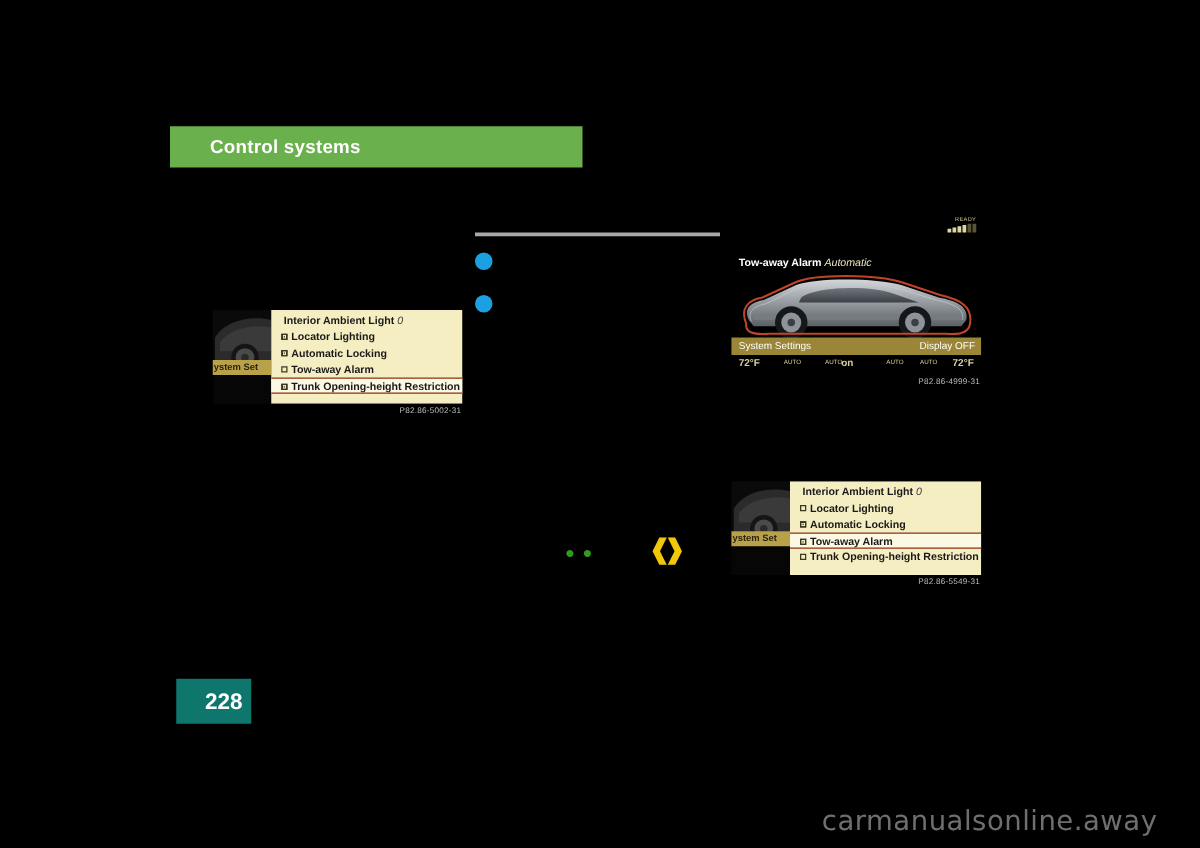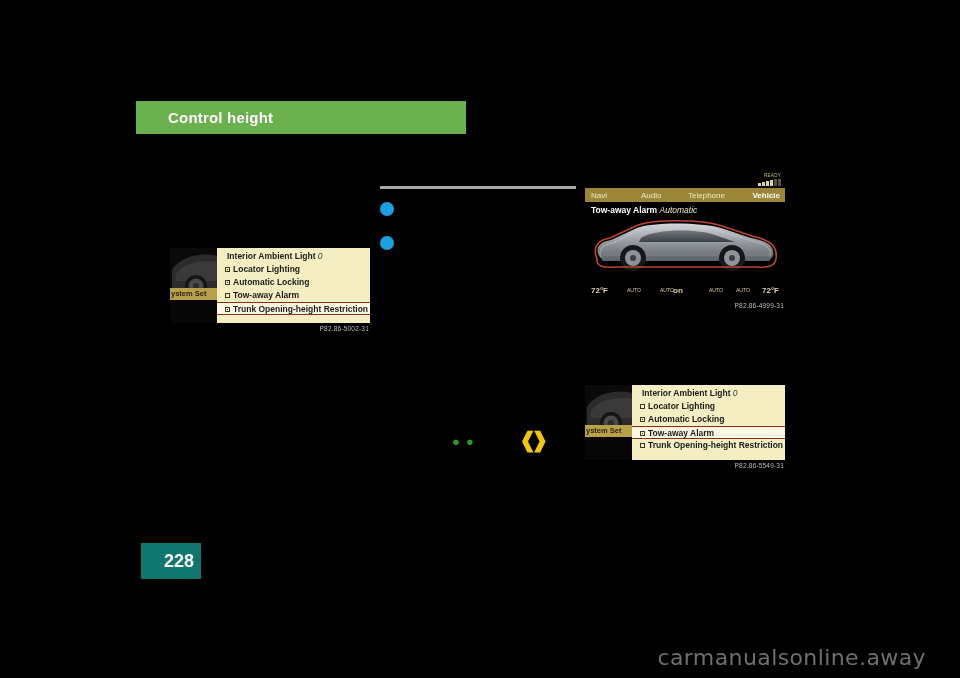--- a/index.html
+++ b/index.html
@@ -310,21 +310,21 @@
     font-size: 22px;
     color: #6f6f6f;
     letter-spacing: 0.4px;
     font-family: "DejaVu Sans", sans-serif;
   }
 </style>
 </head>
 <body>
 
 <div id="chapter-header">
-  <div class="title">Control height</div>
+  <div class="title">Control systems</div>
 </div>
 
 <div id="column-rule"></div>
 
 <div class="blue-bullet" id="bullet-1"></div>
 <div class="blue-bullet" id="bullet-2"></div>
 
 <div class="sym sym-green" id="sym-dot-1">●</div>
 <div class="sym sym-green" id="sym-dot-2">●</div>
 <div class="sym sym-yellow" id="sym-bracket-1">❰</div>
@@ -374,26 +374,20 @@
       <div class="bars">
         <i style="height:3px"></i>
           <i style="height:4px"></i>
           <i style="height:5px"></i>
           <i style="height:6px"></i>
         <i style="height:7px;background:#5a5436"></i>
           <i style="height:7px;background:#5a5436"></i>
       </div>
     </div>
 
-    <div class="tabbar">
-      <div class="tab" style="left:6px;">Navi</div>
-      <div class="tab" style="left:56px;">Audio</div>
-      <div class="tab" style="left:103px;">Telephone</div>
-      <div class="tab active" style="right:5px;">Vehicle</div>
-    </div>
 
     <div class="alarm-line">
       <span>Tow-away Alarm</span>
       <span class="state">Automatic</span>
     </div>
 
     <div class="car-art">
       <svg width="192" height="58" viewBox="0 0 192 58" xmlns="http://www.w3.org/2000/svg">
         <defs>
           <linearGradient id="body" x1="0" y1="0" x2="0" y2="1">
@@ -413,20 +407,24 @@
         <circle cx="44" cy="42" r="13" fill="#15181b"></circle>
         <circle cx="44" cy="42" r="8" fill="#8d9398"></circle>
         <circle cx="44" cy="42" r="3" fill="#3a3f44"></circle>
         <circle cx="143" cy="42" r="13" fill="#15181b"></circle>
         <circle cx="143" cy="42" r="8" fill="#8d9398"></circle>
         <circle cx="143" cy="42" r="3" fill="#3a3f44"></circle>
         <path d="M8 43 C3 31, 9 24, 21 22 L47 10 C62 3, 112 3, 133 10 L163 20 C181 24, 189 30, 187 43 C186 50, 178 52, 168 51 L26 51 C14 52, 7 50, 8 43 Z" fill="none" stroke="#c0442a" stroke-width="1.6"></path>
       </svg>
     </div>
 
+    <div class="botbar">
+      <div class="lbl" style="left:6px;">System Settings</div>
+      <div class="lbl" style="right:5px;">Display OFF</div>
+    </div>
 
     <div class="climbar">
       <div class="cell" style="left:6px;">72°F</div>
       <div class="cell sm" style="left:42px;">AUTO</div>
       <div class="cell sm" style="left:75px;">AUTO</div>
       <div class="cell" style="left:88px;">on</div>
       <div class="cell sm" style="left:124px;">AUTO</div>
       <div class="cell sm" style="left:151px;">AUTO</div>
       <div class="cell" style="right:6px;">72°F</div>
     </div>

